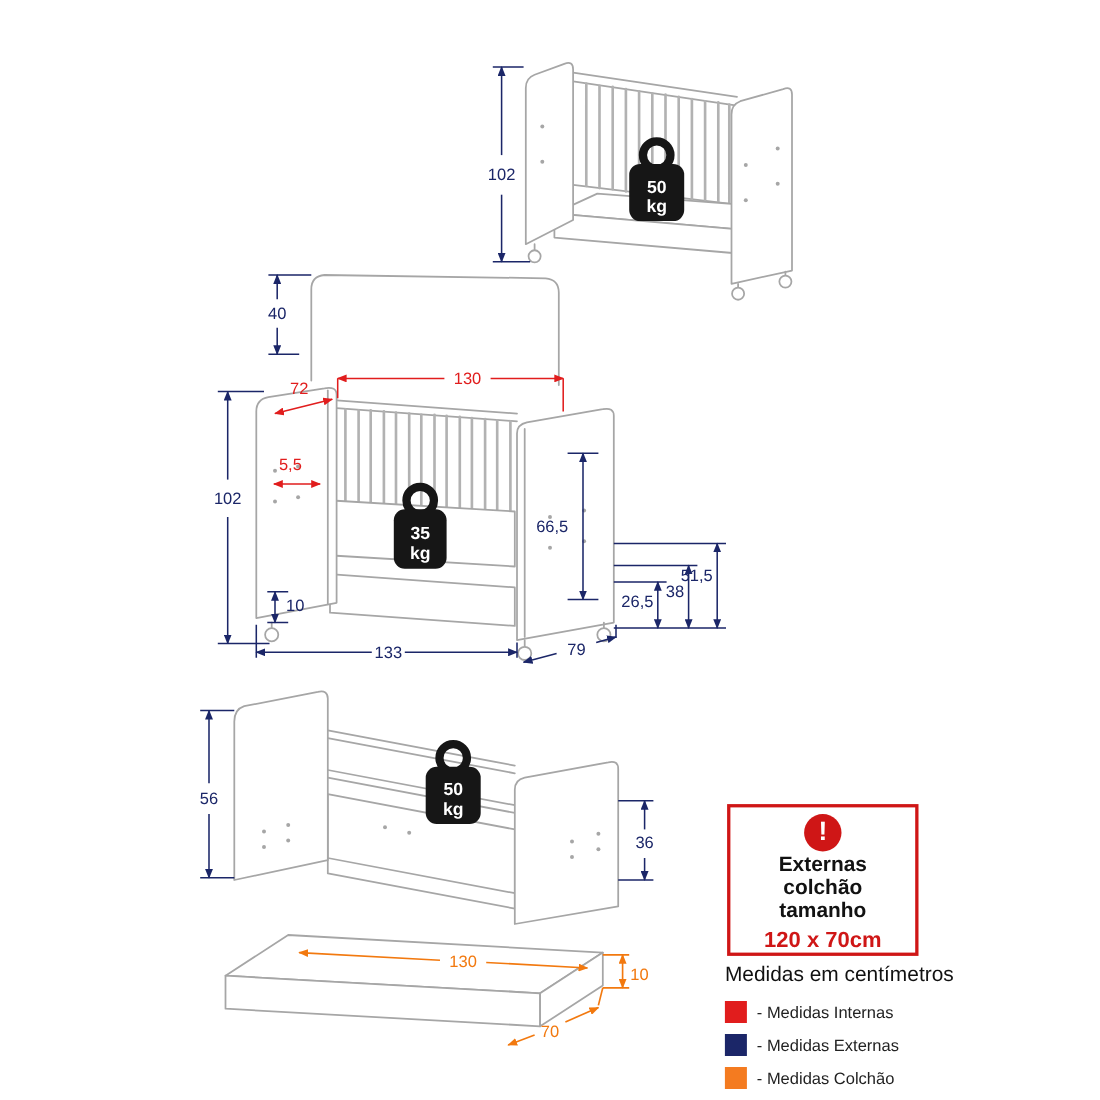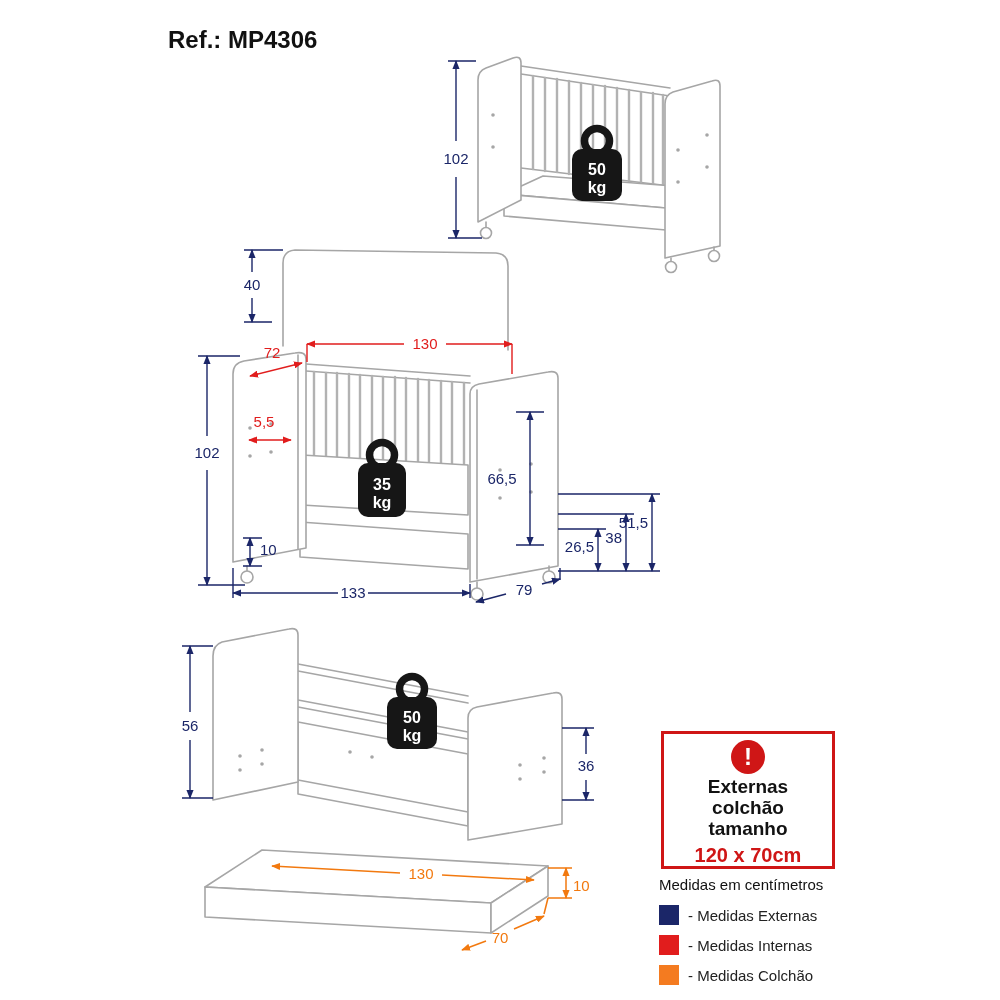--- a/index.html
+++ b/index.html
@@ -34,34 +34,33 @@
   
   .callout{left:661px;top:731px;width:174px;height:138px;border:3px solid #cf1616;background:#fff;
            text-align:center;box-sizing:border-box;}
   .callout .icon{width:34px;height:34px;border-radius:50%;background:#cf1616;color:#fff;
                  font-weight:bold;font-size:24px;line-height:34px;margin:6px auto 2px;}
   .callout .line{font-size:19px;font-weight:bold;color:#121212;line-height:21px;}
   .callout .size{font-size:20px;font-weight:bold;color:#cf1616;margin-top:5px;}
 
   
   .legend{left:659px;top:876px;width:240px;}
-  .legend .ltitle{font-size:15px;color:#111;margin-bottom:12px;}
+  .legend .ltitle{font-size:19px;color:#111;margin-bottom:12px;}
   .legend .row{display:flex;align-items:center;gap:9px;margin-bottom:10px;}
   .legend .sq{display:inline-block;width:20px;height:20px;}
   .sq-internal{background:#e11d1d;}
   .sq-external{background:#1b2668;}
   .sq-mattress{background:#f47b20;}
   .legend .lab{font-size:15px;color:#222;}
 </style>
 </head>
 <body>
 
 <div class="canvas">
 
-  <div class="abs title">Ref.: MP4306</div>
 
   <svg class="art-layer" viewBox="0 0 1000 1000">
     <defs>
       <marker id="ar-ext" viewBox="0 0 10 8" refX="9" refY="4" markerWidth="9" markerHeight="7.2" markerUnits="userSpaceOnUse" orient="auto-start-reverse">
         <path d="M0,0 L10,4 L0,8 Z" fill="#1b2668"></path>
       </marker>
       <marker id="ar-int" viewBox="0 0 10 8" refX="9" refY="4" markerWidth="9" markerHeight="7.2" markerUnits="userSpaceOnUse" orient="auto-start-reverse">
         <path d="M0,0 L10,4 L0,8 Z" fill="#e11d1d"></path>
       </marker>
       <marker id="ar-mat" viewBox="0 0 10 8" refX="9" refY="4" markerWidth="9" markerHeight="7.2" markerUnits="userSpaceOnUse" orient="auto-start-reverse">
@@ -271,26 +270,26 @@
     <div class="icon">!</div>
     <div class="line">Externas</div>
     <div class="line">colchão</div>
     <div class="line">tamanho</div>
     <div class="size">120 x 70cm</div>
   </div>
 
   <div class="abs legend">
     <div class="ltitle">Medidas em centímetros</div>
     <div class="row">
+      <span class="sq sq-internal"></span>
+      <span class="lab">- Medidas Internas</span>
+    </div>
+    <div class="row">
       <span class="sq sq-external"></span>
       <span class="lab">- Medidas Externas</span>
-    </div>
-    <div class="row">
-      <span class="sq sq-internal"></span>
-      <span class="lab">- Medidas Internas</span>
     </div>
     <div class="row">
       <span class="sq sq-mattress"></span>
       <span class="lab">- Medidas Colchão</span>
     </div>
   </div>
 
 </div>
 
 </body></html>

